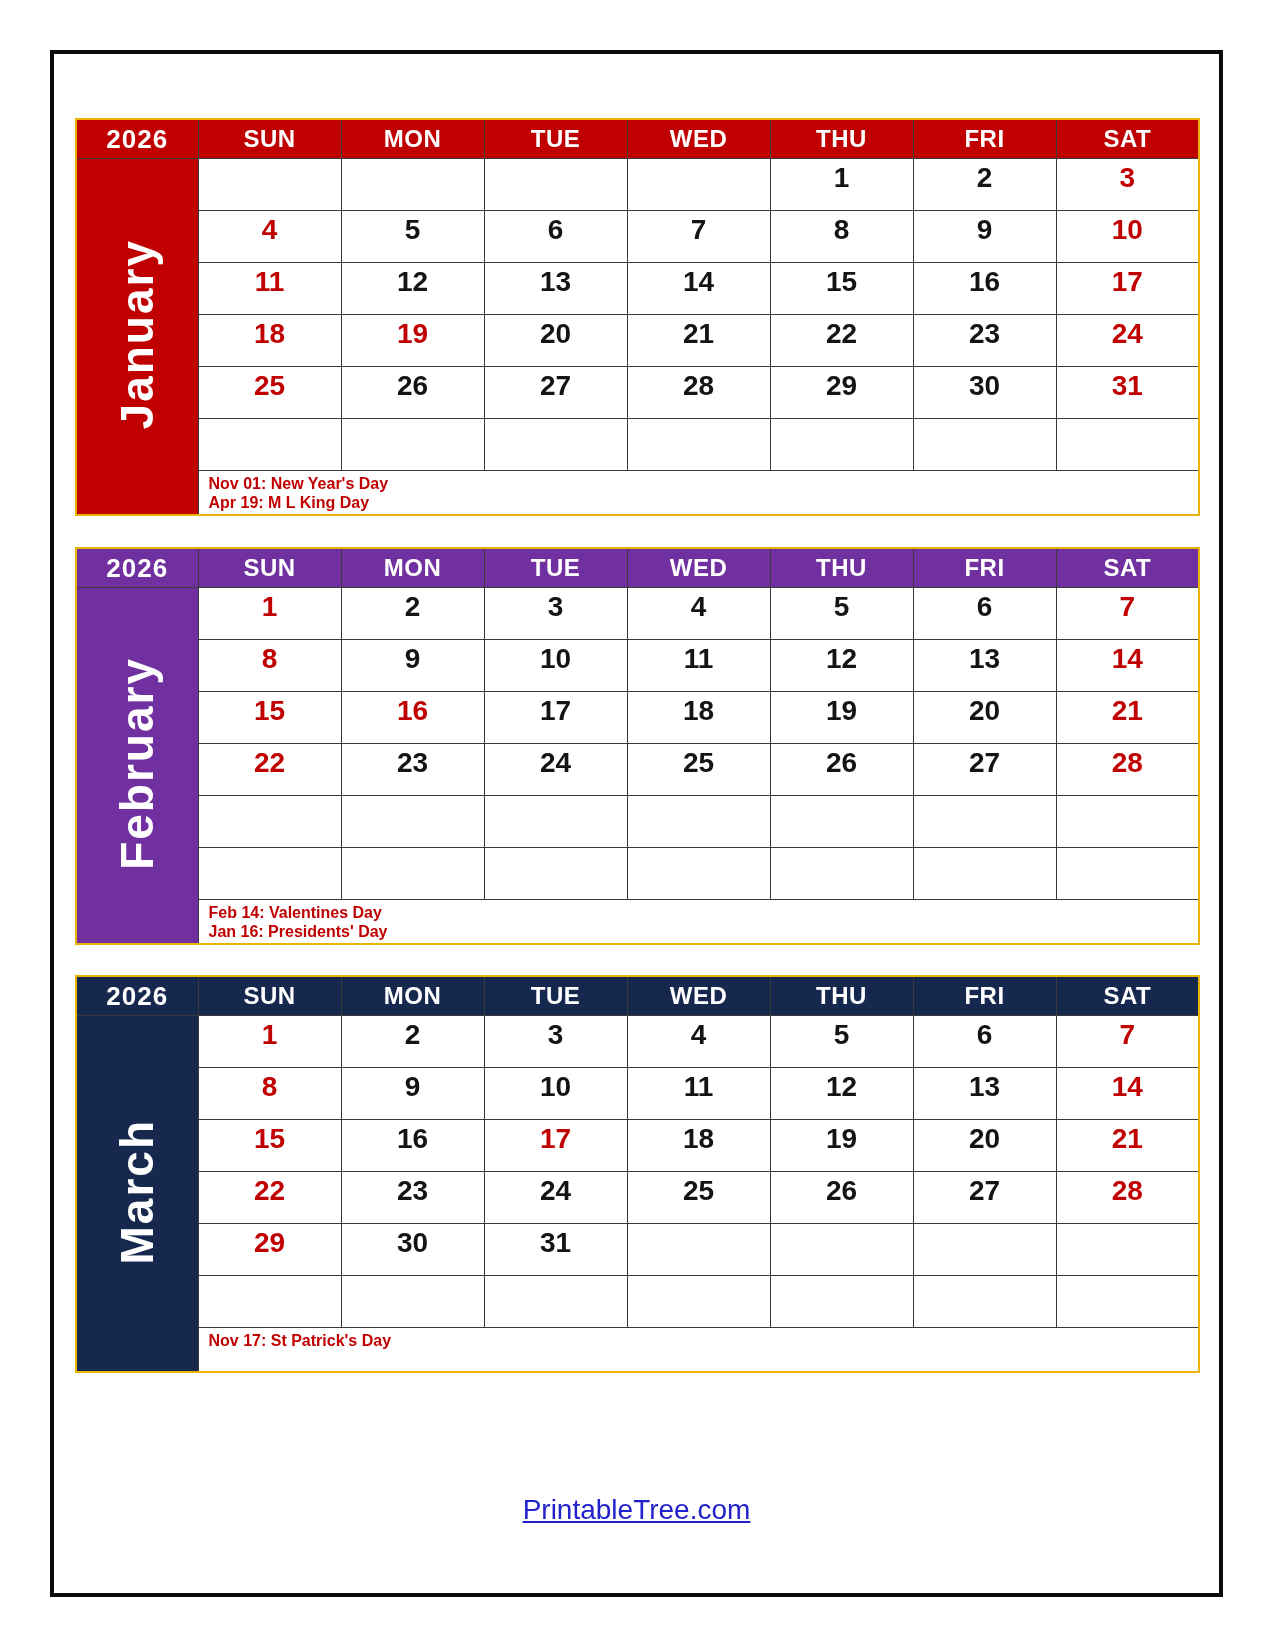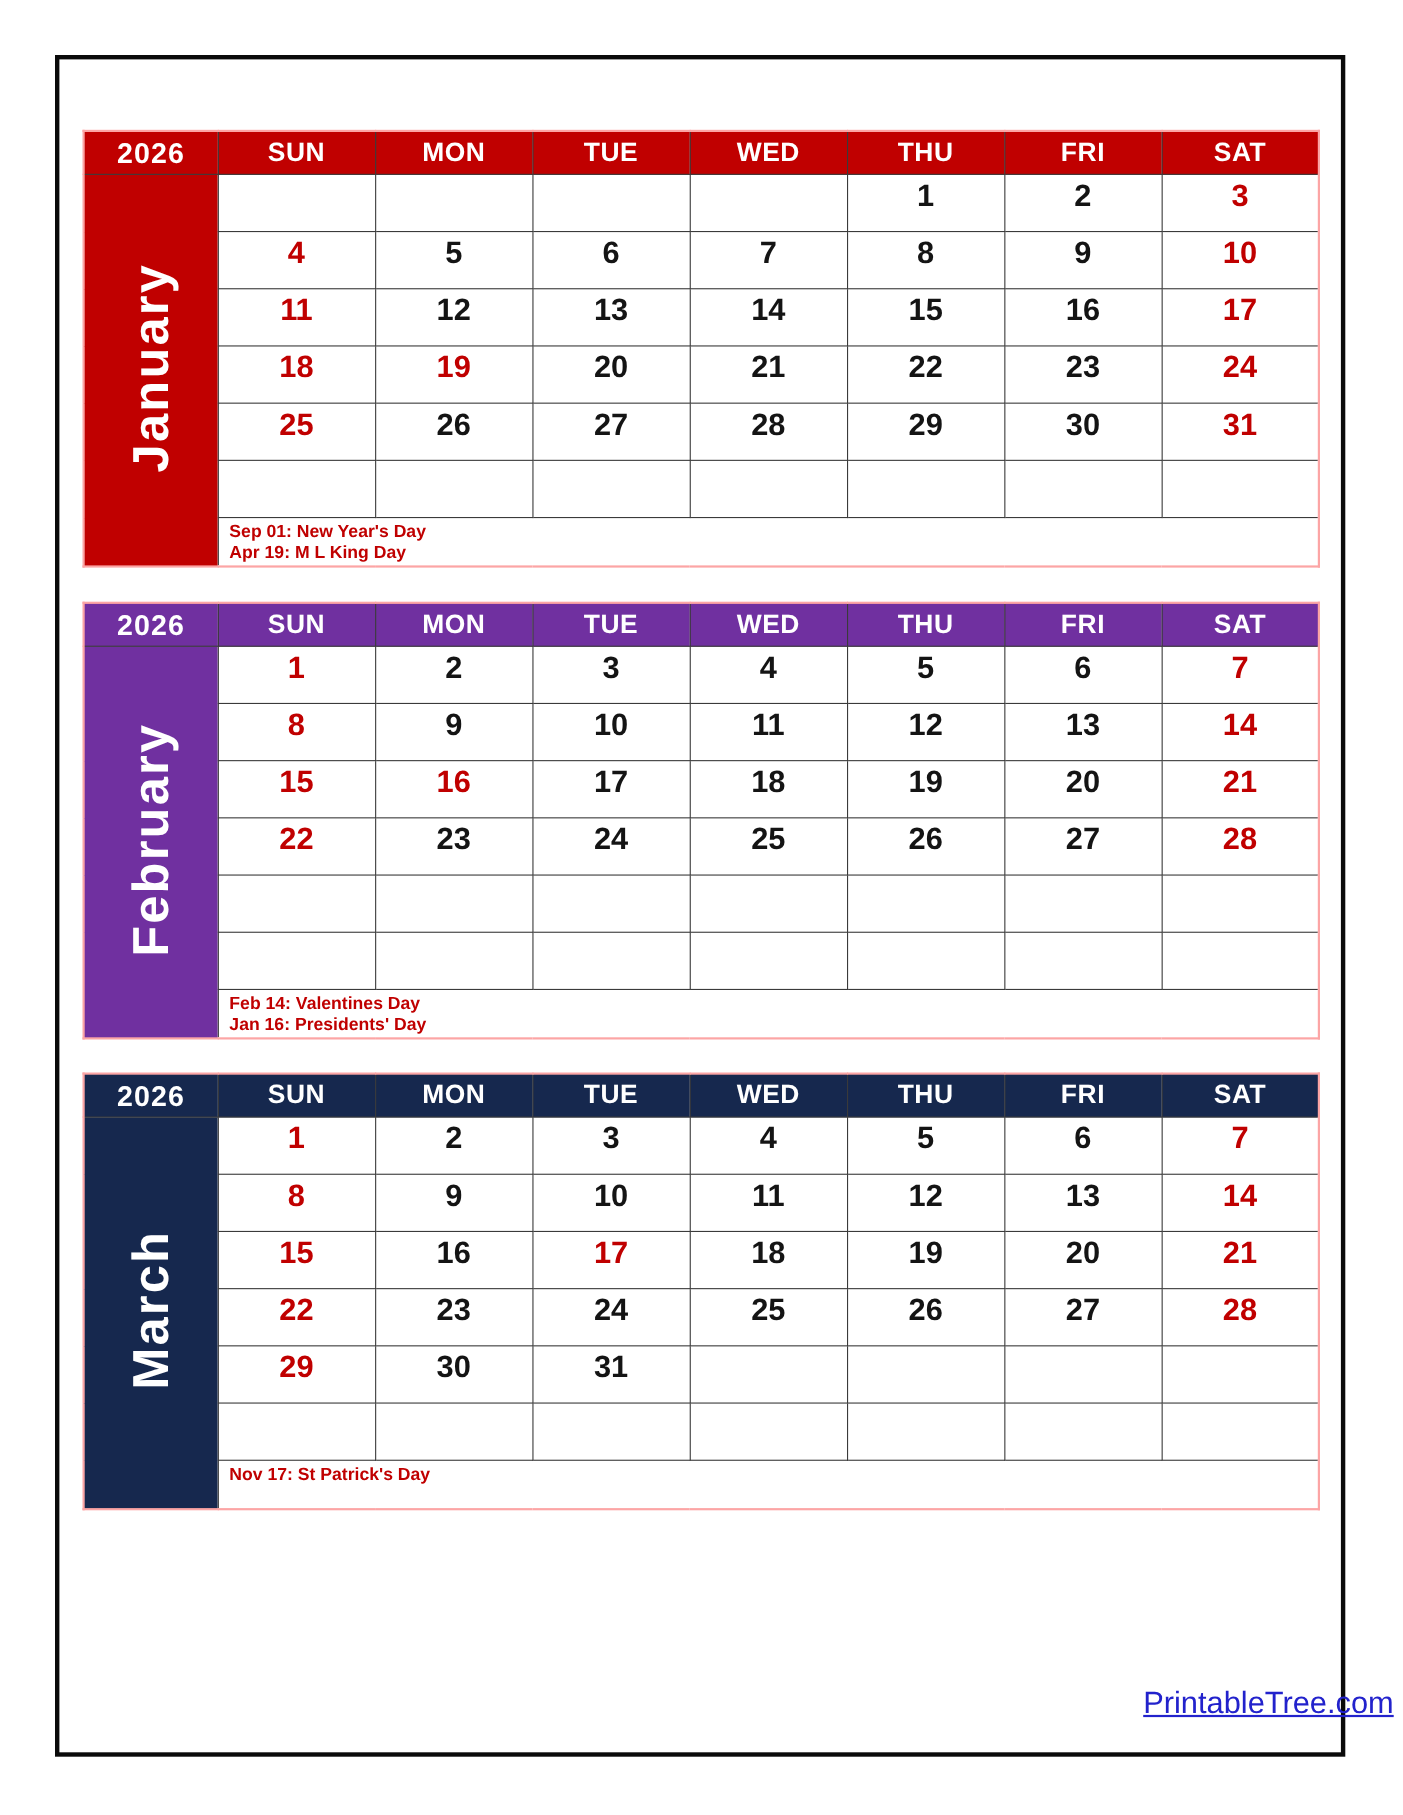--- a/index.html
+++ b/index.html
@@ -3,41 +3,41 @@
 <meta charset="utf-8">
 <style>
   html,body{margin:0;padding:0;background:#ffffff;}
   body{width:1275px;height:1650px;position:relative;overflow:hidden;
        font-family:"Liberation Sans", sans-serif;}
   .frame{position:absolute;left:50px;top:50px;width:1165px;height:1539px;
          border:4px solid #0a0a0a;background:#ffffff;}
   .month{position:absolute;left:21px;width:1125px;}
   .m0{top:64px;} .m1{top:493px;} .m2{top:921px;}
   table.cal{border-collapse:collapse;table-layout:fixed;width:1125px;
-            border:2px solid #fca5a5;}
+            border:2px solid #eab308;}
   table.cal td{border:1px solid #3a3a3a;}
   col.c-side{width:122px;}
   .m0 .accent{background:#c00000;}
   .m1 .accent{background:#7030a0;}
   .m2 .accent{background:#16284e;}
   .head-row td{height:36px;color:#ffffff;font-weight:bold;text-align:center;
                vertical-align:middle;}
   .year-cell{font-size:26px;letter-spacing:1px;}
   .dayname{font-size:24px;letter-spacing:0.5px;}
   .week-row{height:52px;}
   .date-cell{font-size:28px;font-weight:bold;color:#141414;text-align:center;
              vertical-align:top;padding-top:3px;background:#ffffff;}
   .d-red{color:#c00000;}
   .side-cell{text-align:center;vertical-align:middle;}
   .vert{writing-mode:vertical-rl;transform:rotate(180deg);display:inline-block;
         color:#ffffff;font-weight:bold;font-size:46px;letter-spacing:2px;}
   .notes-row{height:44px;}
   .notes-cell{vertical-align:top;padding:3px 6px 2px 10px;background:#ffffff;}
   .note{color:#c00000;font-weight:bold;font-size:16px;line-height:19px;}
-  .footer{position:absolute;left:0;top:1478px;width:100%;text-align:right;margin-left:48px;}
+  .footer{position:absolute;left:0;top:1440px;width:100%;text-align:center;}
   .site-link{color:#2222cc;font-size:28px;text-decoration:underline;cursor:pointer;}
 </style>
 </head>
 <body>
 
 <div class="frame">
 
   <section class="month m0">
     <table class="cal">
       <colgroup>
@@ -113,21 +113,21 @@
             <td class="date-cell"></td>
             <td class="date-cell"></td>
             <td class="date-cell"></td>
             <td class="date-cell"></td>
             <td class="date-cell"></td>
             <td class="date-cell"></td>
             <td class="date-cell"></td>
           </tr>
       <tr class="notes-row">
         <td class="notes-cell" colspan="7">
-          <div class="note">Sep 01: New Year's Day</div>
+          <div class="note">Nov 01: New Year's Day</div>
           <div class="note">Apr 19: M L King Day</div>
         </td>
       </tr>
     </tbody>
       </table>
   </section>
 
   <section class="month m1">
     <table class="cal">
       <colgroup>

